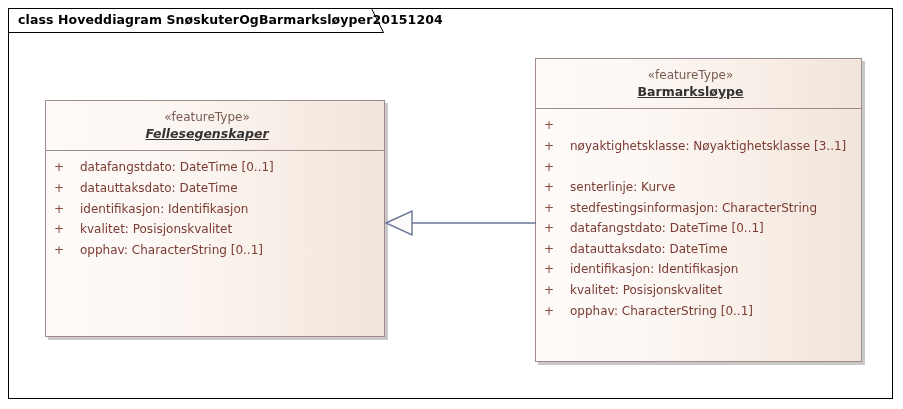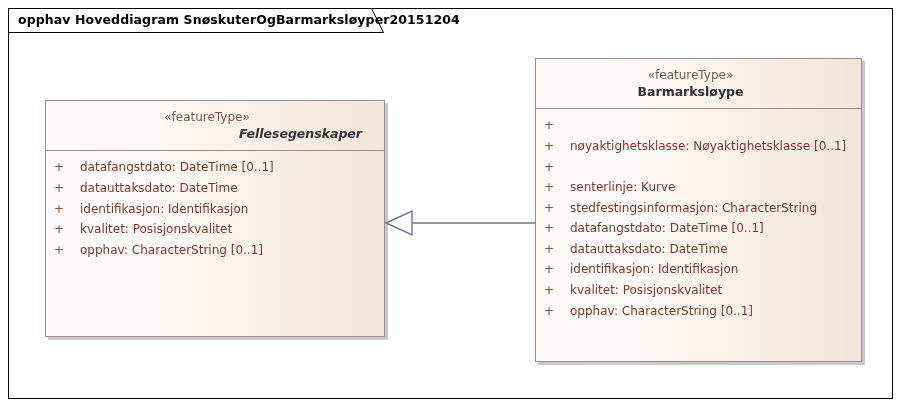--- a/index.html
+++ b/index.html
@@ -71,24 +71,24 @@
     font-size: 12px;
     color: #7a5c52;
     white-space: nowrap;
   }
   .class-name {
     display: block;
     font-size: 12.5px;
     color: #333333;
     font-weight: bold;
     white-space: nowrap;
+    text-decoration: underline;
   }
   .class-name.abstract {
     font-style: italic;
-    text-align: right;
   }
 
   .uml-attrs {
     padding: 6px 0 6px 0;
   }
   .attr-row {
     display: flex;
     align-items: baseline;
     padding: 1px 6px 1px 8px;
     line-height: 1.55;
@@ -125,21 +125,21 @@
 </style>
 </head>
 <body>
 
 <div id="diagram-frame"></div>
 
 <div id="title-tab">
   <svg class="tab-shape" width="380" height="26" viewBox="0 0 380 26">
     <path d="M 0.5 0.5 L 363.5 0.5 L 375.5 24.5 L 0.5 24.5 Z" fill="#ffffff" stroke="#000000" stroke-width="1"></path>
   </svg>
-  <span class="tab-label">opphav Hoveddiagram SnøskuterOgBarmarksløyper20151204</span>
+  <span class="tab-label">class Hoveddiagram SnøskuterOgBarmarksløyper20151204</span>
 </div>
 
 <div class="uml-class" id="class-fellesegenskaper" style="left:45px; top:100px; width:340px; height:237px;">
 
   <div class="uml-header">
     <span class="stereotype">«featureType»</span>
     <span class="class-name abstract">Fellesegenskaper</span>
   </div>
 
   <div class="uml-attrs">
@@ -172,21 +172,21 @@
     <span class="stereotype">«featureType»</span>
     <span class="class-name">Barmarksløype</span>
   </div>
 
   <div class="uml-attrs">
     <div class="attr-row">
       <span class="attr-vis">+</span>
     </div>
     <div class="attr-row">
       <span class="attr-vis">+</span>
-      <span class="attr-text">nøyaktighetsklasse: Nøyaktighetsklasse [0..1]</span>
+      <span class="attr-text">nøyaktighetsklasse: Nøyaktighetsklasse [3..1]</span>
     </div>
     <div class="attr-row">
       <span class="attr-vis">+</span>
     </div>
     <div class="attr-row">
       <span class="attr-vis">+</span>
       <span class="attr-text">senterlinje: Kurve</span>
     </div>
     <div class="attr-row">
       <span class="attr-vis">+</span>

